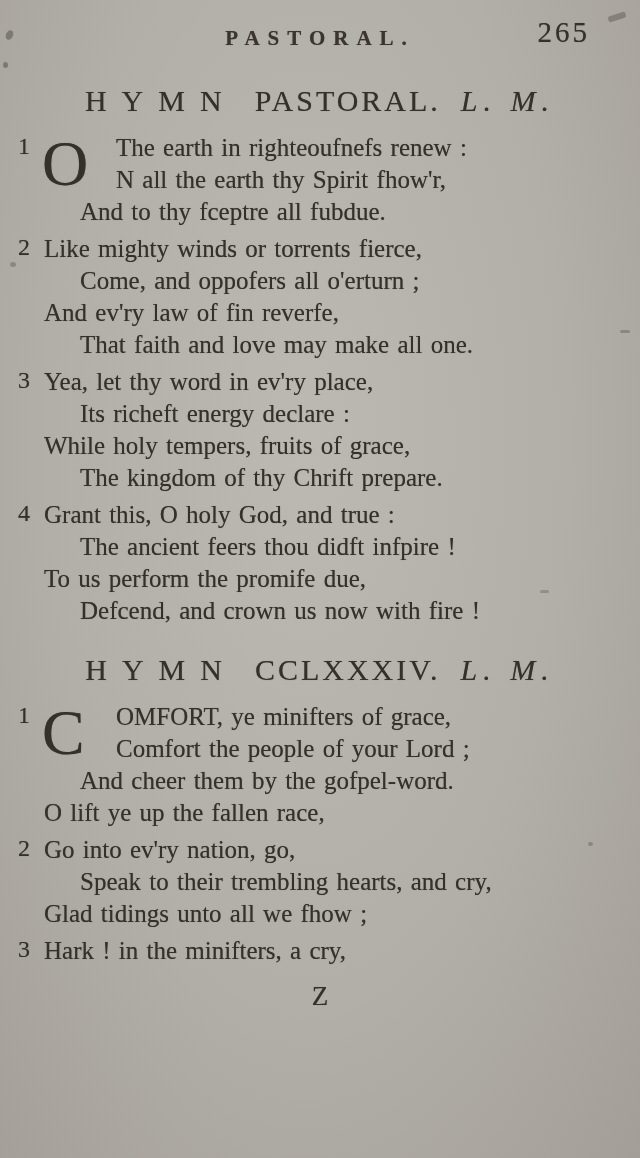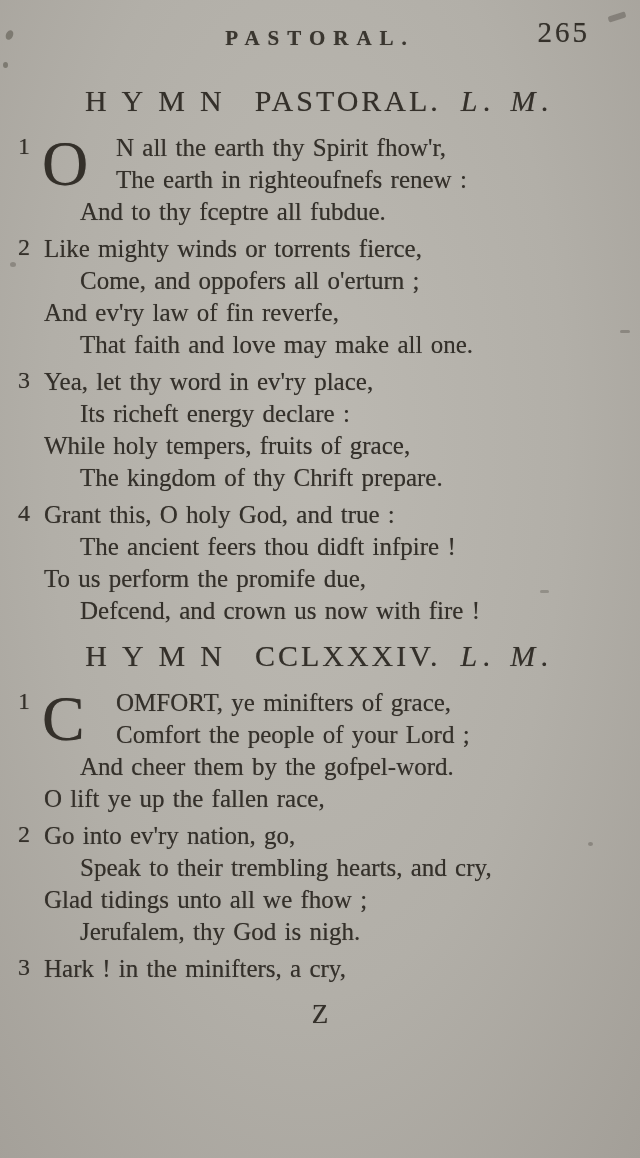--- a/index.html
+++ b/index.html
@@ -46,21 +46,21 @@
   }
   
   .hymn-title {
     margin: 30px 0 14px 0;
     text-align: center;
     font-size: 30px;
     font-weight: 400;
     color: #34302a;
     white-space: nowrap;
   }
-  .hymn + .hymn .hymn-title { margin-top: 12px; text-align: center; }
+  .hymn + .hymn .hymn-title { margin-top: 26px; text-align: center; }
   .hymn-title-word   { letter-spacing: 15px; margin-right: 18px; }
   .hymn-title-number { letter-spacing: 3px;  margin-right: 20px; }
   .hymn-title-meter  { letter-spacing: 6px; font-style: italic; }
   
   .verse {
     position: relative;
     margin: 0 0 5px 0;
   }
   .verse-num {
     position: absolute;
@@ -120,22 +120,22 @@
     <div class="page-number">265</div>
   </div>
 
   <div id="hymns">
       <section class="hymn">
         <h2 class="hymn-title"><span class="hymn-title-word">HYMN</span><span class="hymn-title-number">PASTORAL.</span><span class="hymn-title-meter">L. M.</span></h2>
         <div class="verse">
           <span class="verse-num">1</span>
           <div class="verse-lines">
             <span class="drop-cap">O</span>
+            <div class="verse-line indent with-cap">The earth in righteoufnefs renew :</div>
             <div class="verse-line with-cap">N all the earth thy Spirit fhow'r,</div>
-            <div class="verse-line indent with-cap">The earth in righteoufnefs renew :</div>
             <div class="verse-line indent">And to thy fceptre all fubdue.</div>
           </div>
         </div>
         <div class="verse">
           <span class="verse-num">2</span>
           <div class="verse-lines">
             <div class="verse-line">Like mighty winds or torrents fierce,</div>
             <div class="verse-line indent">Come, and oppofers all o'erturn ;</div>
             <div class="verse-line">And ev'ry law of fin reverfe,</div>
             <div class="verse-line indent">That faith and love may make all one.</div>
@@ -171,21 +171,20 @@
             <div class="verse-line indent">And cheer them by the gofpel-word.</div>
             <div class="verse-line">O lift ye up the fallen race,</div>
           </div>
         </div>
         <div class="verse">
           <span class="verse-num">2</span>
           <div class="verse-lines">
             <div class="verse-line">Go into ev'ry nation, go,</div>
             <div class="verse-line indent">Speak to their trembling hearts, and cry,</div>
             <div class="verse-line">Glad tidings unto all we fhow ;</div>
-            <div class="verse-line indent">Jerufalem, thy God is nigh.</div>
           </div>
         </div>
         <div class="verse">
           <span class="verse-num">3</span>
           <div class="verse-lines">
             <div class="verse-line">Hark ! in the minifters, a cry,</div>
           </div>
         </div>
       </section>
     </div>

